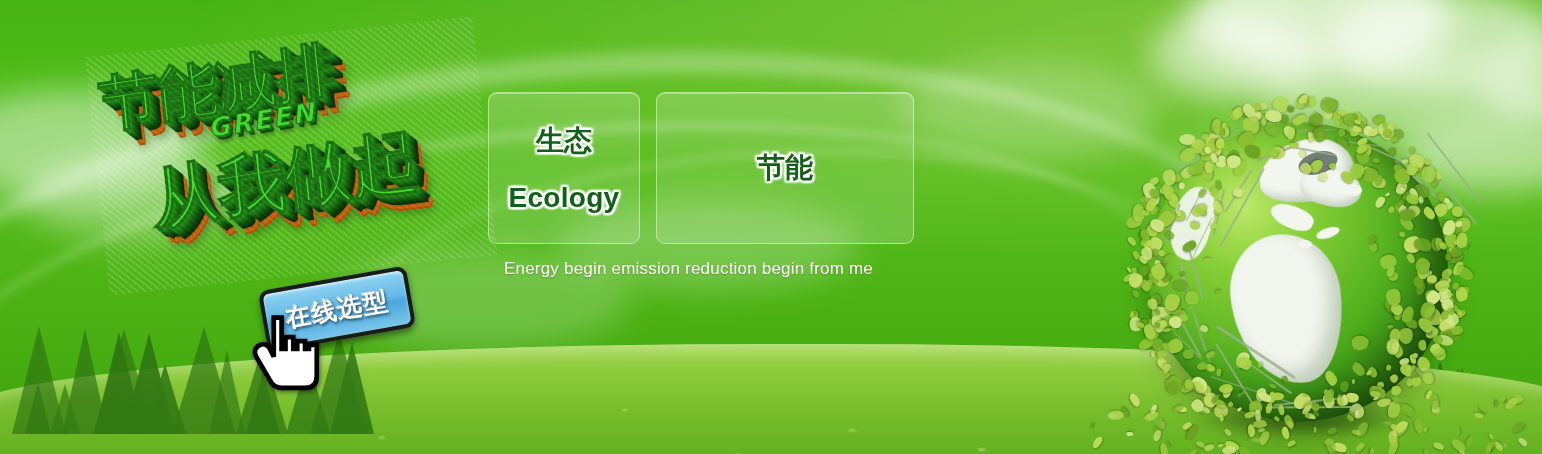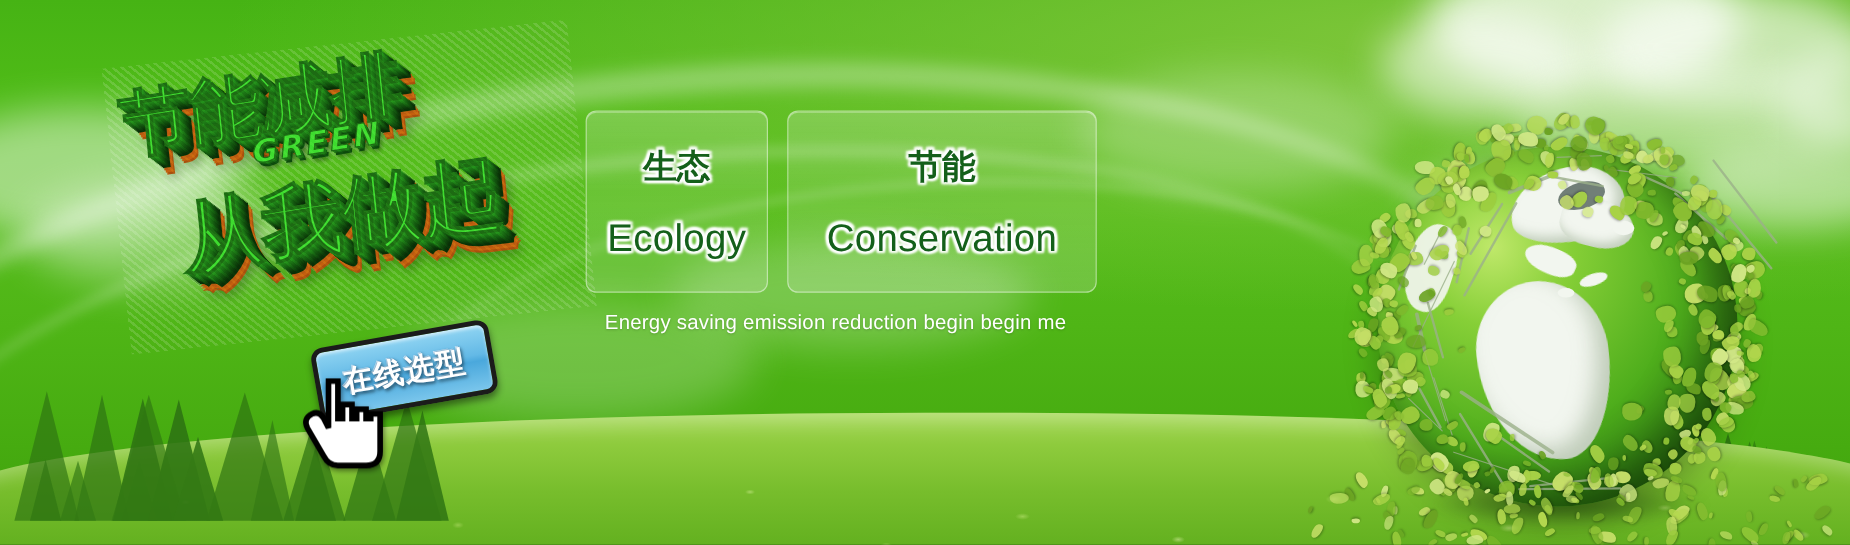--- a/index.html
+++ b/index.html
@@ -158,24 +158,25 @@
   .card.w-last{ width:200px; }
   .card-cn{
     font-family:"DejaVu Sans","Liberation Sans",sans-serif;
     font-size:28px; font-weight:bold; color:#14601a; white-space:nowrap;
     text-shadow:
       -2px 0 2px #fff, 2px 0 2px #fff, 0 -2px 2px #fff, 0 2px 2px #fff,
       -2px -2px 2px #fff, 2px 2px 2px #fff, -2px 2px 2px #fff, 2px -2px 2px #fff;
   }
   .card-en{
     font-family:"Liberation Sans","DejaVu Sans",sans-serif;
-    font-size:32px; color:#14601a; white-space:nowrap; letter-spacing:.3px;
+    font-size:28px; color:#14601a; white-space:nowrap; letter-spacing:.3px;
     text-shadow:
       -2px 0 2px #fff, 2px 0 2px #fff, 0 -2px 2px #fff, 0 2px 2px #fff,
       -2px -2px 2px #fff, 2px 2px 2px #fff, -2px 2px 2px #fff, 2px -2px 2px #fff;
+    font-weight: bold;
   }
 
   
   .tagline{
     position:absolute; left:504px; top:259px;
     font-family:"Liberation Sans","DejaVu Sans",sans-serif;
     font-size:17px; color:#ffffff; letter-spacing:.2px;
     text-shadow:0 1px 2px rgba(0,0,0,.2);
   }
 
@@ -938,19 +939,18 @@
     </svg>
   </div>
 
   <div class="cards">
     <div class="card">
       <span class="card-cn">生态</span>
       <span class="card-en">Ecology</span>
     </div>
     <div class="card w-mid">
       <span class="card-cn">节能</span>
-      <span class="card-en">Conservation</span>
     </div>
   </div>
 
-  <div class="tagline">Energy saving emission reduction begin begin me</div>
+  <div class="tagline">Energy begin emission reduction begin from me</div>
 
 </div>
 
 </body></html>

